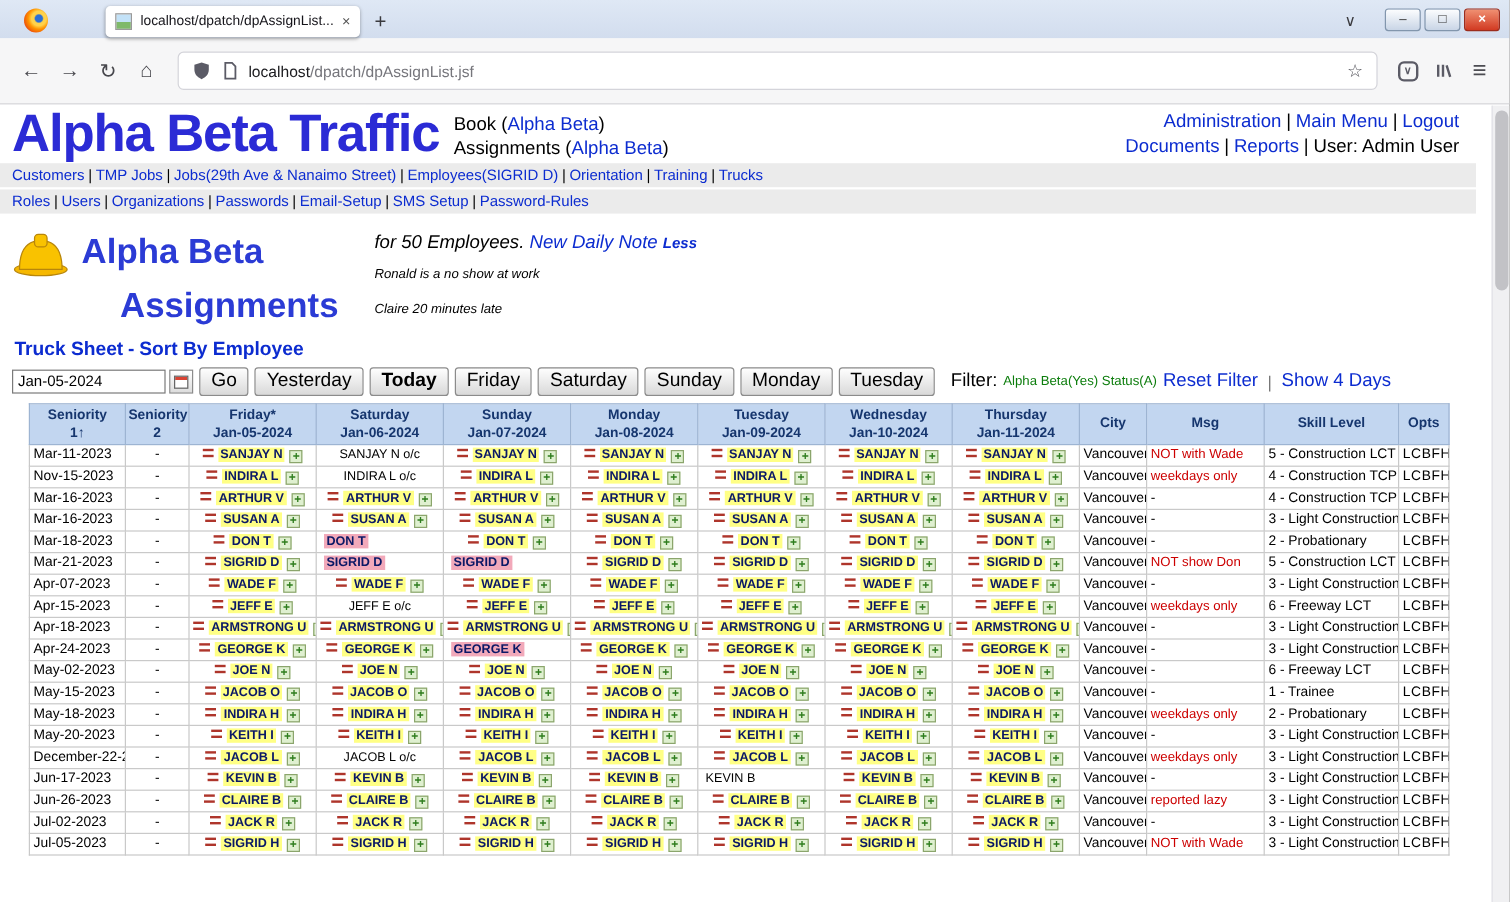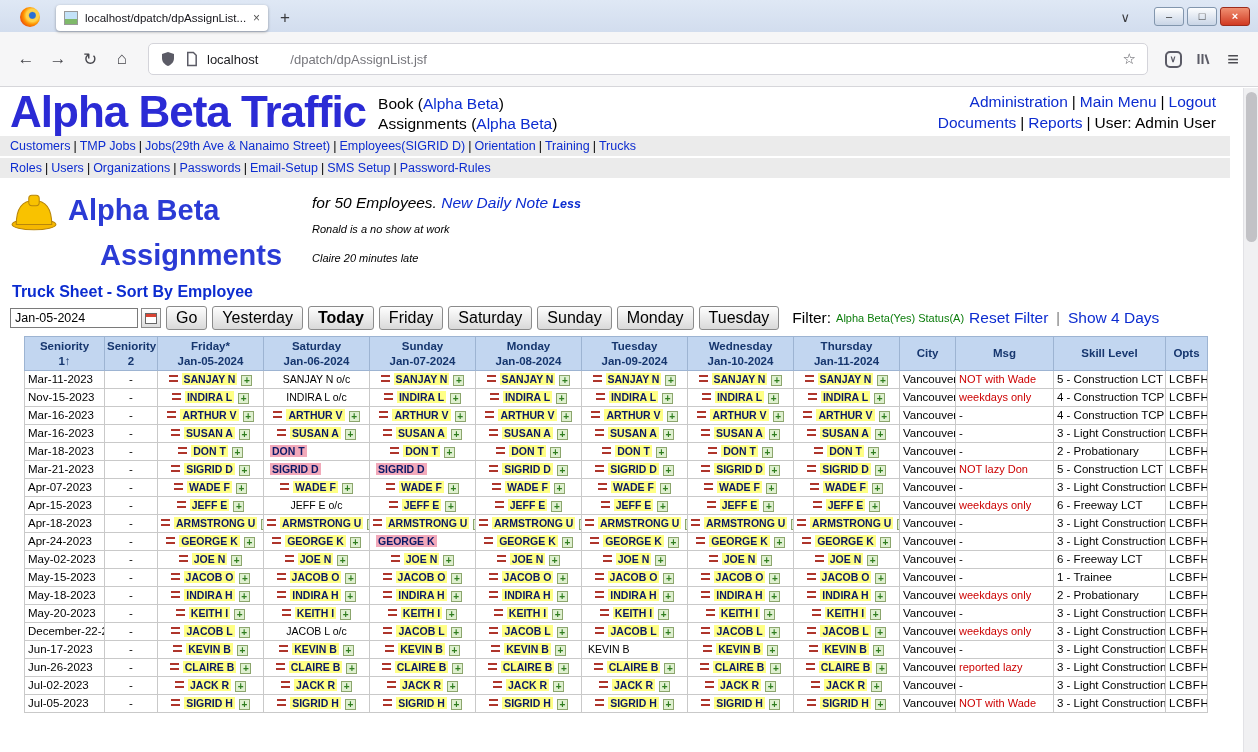--- a/index.html
+++ b/index.html
@@ -6,41 +6,41 @@
   body { margin: 0; background: #555; }
   .app {
     position: relative; width: 1258px; height: 752px; overflow: hidden;
     background: #fff; font-family: "Liberation Sans", sans-serif;
   }
   
   .titlebar { height: 32px; background: linear-gradient(#dfe8f5,#d2ddee); display: flex; align-items: center; padding-left: 6px; }
   .fx-logo { width: 20px; height: 20px; border-radius: 50%; margin: 2px 16px 0 14px; flex: 0 0 auto;
     background: radial-gradient(circle at 62% 42%, #2b6fd4 0 17%, #ffd24a 24% 36%, #ff9500 52%, #e8420c 80%, #b0268d 100%); }
   .tab { display: flex; align-items: center; gap: 7px; width: 212px; height: 26px; background: #fff;
-    border-radius: 4px; padding: 0 8px; margin-top: 3px; box-shadow: 0 1px 3px rgba(0,0,0,.35); }
+    border-radius: 4px; padding: 0 8px; margin-top: 3px; box-shadow: 0 1px 3px rgba(0,0,0,.35); margin-left: 32px; }
   .favicon { width: 14px; height: 14px; border: 1px solid #999; flex: 0 0 auto;
     background: linear-gradient(180deg, #c3e2f8 55%, #7fb96a 55%); }
   .tab-title { flex: 1; font-size: 11.5px; color: #15141a; white-space: nowrap; overflow: hidden; }
   .tab-close { font-size: 12px; color: #555; cursor: pointer; }
   .newtab { font-size: 17px; color: #3a3a3e; margin: 3px 0 0 12px; cursor: pointer; }
   .title-spacer { flex: 1; }
   .chev { color: #3a3a3e; font-size: 13px; margin: 3px 24px 0 0; cursor: pointer; }
   .winbtns { display: flex; gap: 3px; margin-right: 8px; }
   .winbtn { width: 30px; height: 19px; display: flex; align-items: center; justify-content: center;
     font-size: 11px; color: #333; background: linear-gradient(#fcfdfe,#c9d5e6);
     border: 1px solid #8296ad; border-radius: 3px; cursor: pointer; }
   .winbtn.close { background: linear-gradient(#f09072,#d13a22); color: #fff; border-color: #9c2c1c; font-weight: bold; }
   
   .navbar { height: 55px; background: #f6f6f7; border-bottom: 1px solid #d6d6da; display: flex; align-items: center; padding: 0 10px; }
   .navico { width: 32px; height: 30px; display: flex; align-items: center; justify-content: center;
     font-size: 17px; color: #47474d; border-radius: 4px; cursor: pointer; flex: 0 0 auto; }
   .urlbar { flex: 1; display: flex; align-items: center; gap: 8px; height: 32px; background: #fff;
     border: 1px solid #d4d4da; border-radius: 5px; margin: 0 10px; padding: 0 11px; font-size: 13px; }
   .url-domain { color: #1b1b1f; }
-  .url-path { color: #76767c; padding-left: 32px; }
+  .url-path { color: #76767c; }
   .url-spacer { flex: 1; }
   .star { font-size: 15px; color: #55555c; cursor: pointer; }
   .toolico { width: 30px; height: 30px; display: flex; align-items: center; justify-content: center; color: #4c4c52; cursor: pointer; flex: 0 0 auto; }
   .pocketbox { width: 17px; height: 17px; border: 2px solid #5b5b66; border-radius: 5px; display: flex;
     align-items: center; justify-content: center; font-size: 9px; color: #5b5b66; font-weight: bold; }
   .menuicon { font-size: 20px; }
   
   .page { position: relative; width: 1230px; }
   .site-header { display: flex; align-items: flex-start; padding: 4px 14px 2px 10px; }
   .brand { font-size: 44px; line-height: 0.95; font-weight: bold; color: #2b2bd5; letter-spacing: -1px; }
@@ -373,21 +373,21 @@
             <td class="c-s1">Mar-21-2023</td>
             <td class="c-s2">-</td>
             <td class="c-day"><span class="minus-ico"></span><span class="nm">SIGRID D</span><span class="plus-ico">+</span></td>
             <td class="c-day tl"><span class="nm pink">SIGRID D</span></td>
             <td class="c-day tl"><span class="nm pink">SIGRID D</span></td>
             <td class="c-day"><span class="minus-ico"></span><span class="nm">SIGRID D</span><span class="plus-ico">+</span></td>
             <td class="c-day"><span class="minus-ico"></span><span class="nm">SIGRID D</span><span class="plus-ico">+</span></td>
             <td class="c-day"><span class="minus-ico"></span><span class="nm">SIGRID D</span><span class="plus-ico">+</span></td>
             <td class="c-day"><span class="minus-ico"></span><span class="nm">SIGRID D</span><span class="plus-ico">+</span></td>
             <td class="c-city">Vancouver</td>
-            <td class="c-msg redmsg">NOT lazy Don</td>
+            <td class="c-msg redmsg">NOT show Don</td>
             <td class="c-skill">5 - Construction LCT</td>
             <td class="c-opts">LCBFH</td>
           </tr>
           <tr>
             <td class="c-s1">Apr-07-2023</td>
             <td class="c-s2">-</td>
             <td class="c-day"><span class="minus-ico"></span><span class="nm">WADE F</span><span class="plus-ico">+</span></td>
             <td class="c-day"><span class="minus-ico"></span><span class="nm">WADE F</span><span class="plus-ico">+</span></td>
             <td class="c-day"><span class="minus-ico"></span><span class="nm">WADE F</span><span class="plus-ico">+</span></td>
             <td class="c-day"><span class="minus-ico"></span><span class="nm">WADE F</span><span class="plus-ico">+</span></td>

